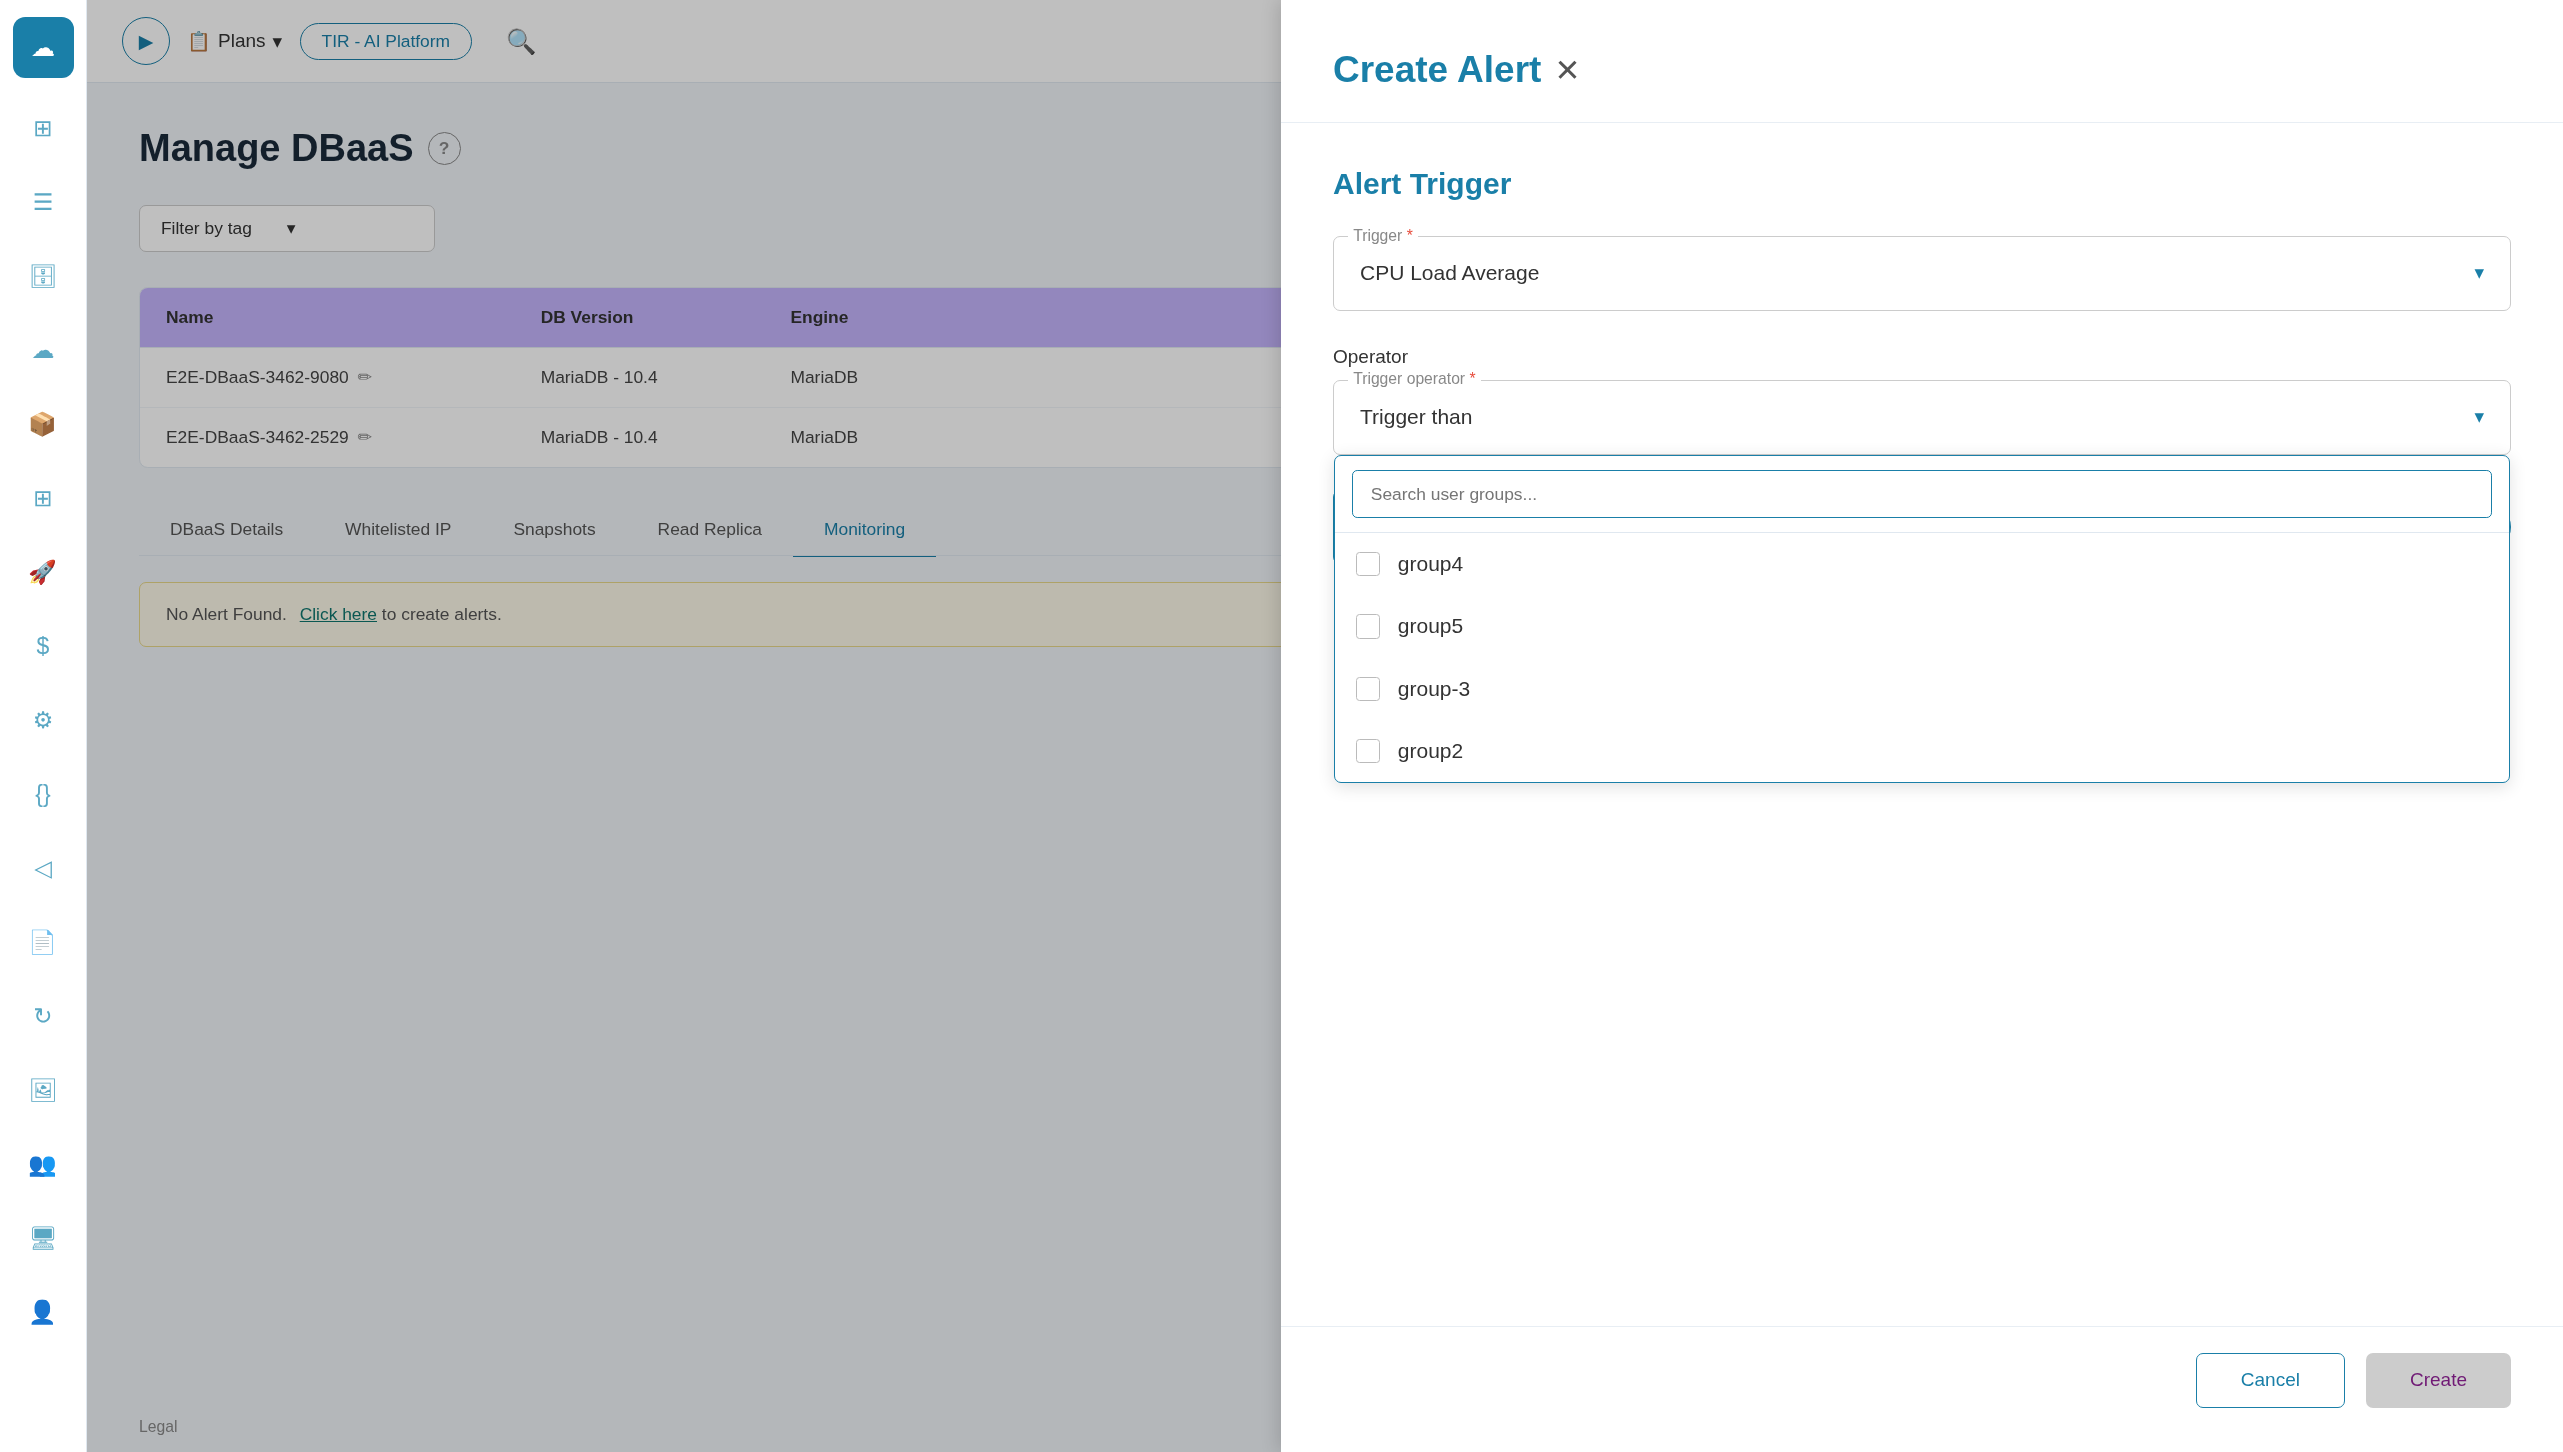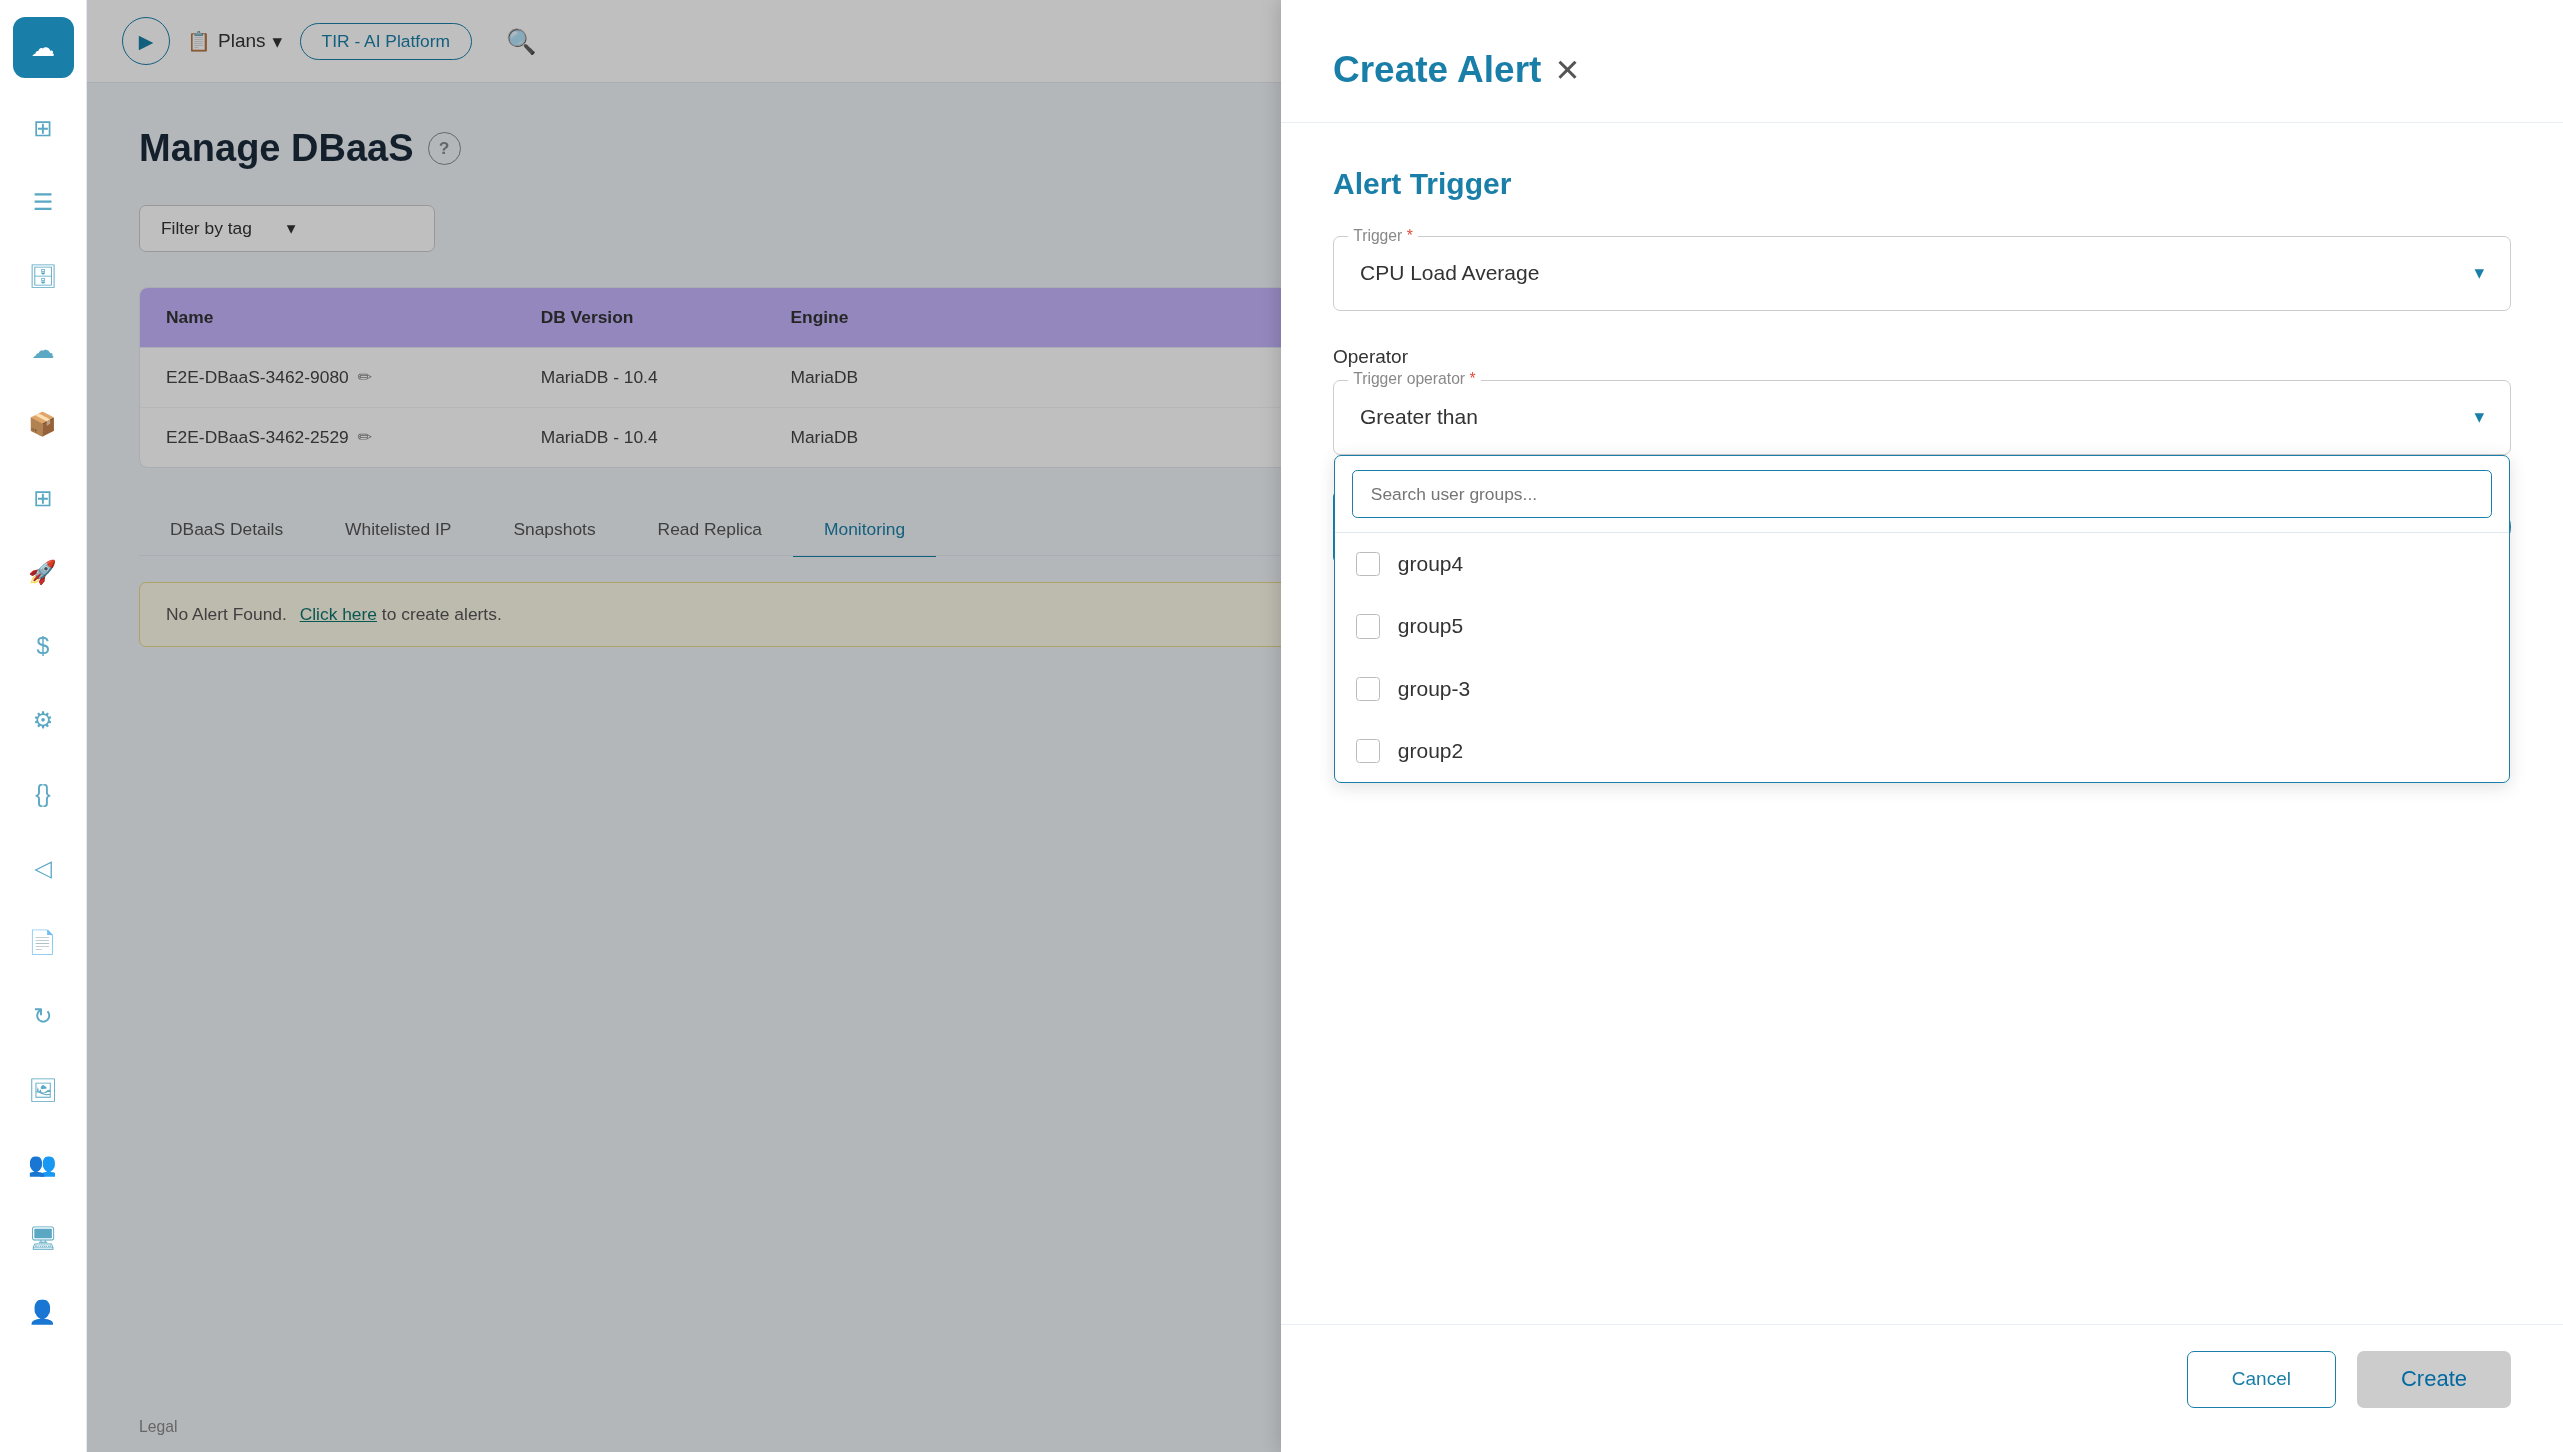--- a/index.html
+++ b/index.html
@@ -201,22 +201,22 @@
     
     .modal-footer {
       padding: 26px 52px 44px; display: flex; justify-content: flex-end; gap: 21px;
       border-top: 0.9px solid #e8eef4;
     }
     .btn-cancel {
       padding: 15.7px 44px; font-size: 19px; border: 1.7px solid #1a7fa8;
       background: #fff; color: #1a7fa8; border-radius: 7px; cursor: pointer;
     }
     .btn-create {
-      padding: 15.7px 44px; font-size: 22px; border: none;
-      background: #ccc; color: #0369a1; border-radius: 7px; cursor: not-allowed; text-align: right;
+      padding: 15.7px 44px; font-size: 19px; border: none;
+      background: #ccc; color: #701a75; border-radius: 7px; cursor: not-allowed; text-align: right;
     }
   </style>
 </head>
 <body>
 
 <div class="sidebar">
   <div class="sidebar-logo">☁</div>
   <div class="sidebar-icon">⊞</div>
   <div class="sidebar-icon">☰</div>
   <div class="sidebar-icon">🗄</div>
@@ -338,21 +338,21 @@
     </div>
 
     <div class="field-group">
       <div class="field-label">Operator</div>
       <div class="select-wrapper" style="position:relative;">
         <span class="floating-label">
           <span>Trigger operator</span>
           <span class="required">*</span>
         </span>
         <div class="select-display">
-          <span>Greater than</span>
+          <span>Trigger than</span>
           <span class="select-arrow">▾</span>
         </div>
 
         <div class="dropdown-panel">
           <div class="search-input-wrap">
             <input class="search-input" type="text" placeholder="Search user groups..." style="">
           </div>
           <div class="dropdown-option">
             <div class="checkbox"></div>
             <span>group4</span>

